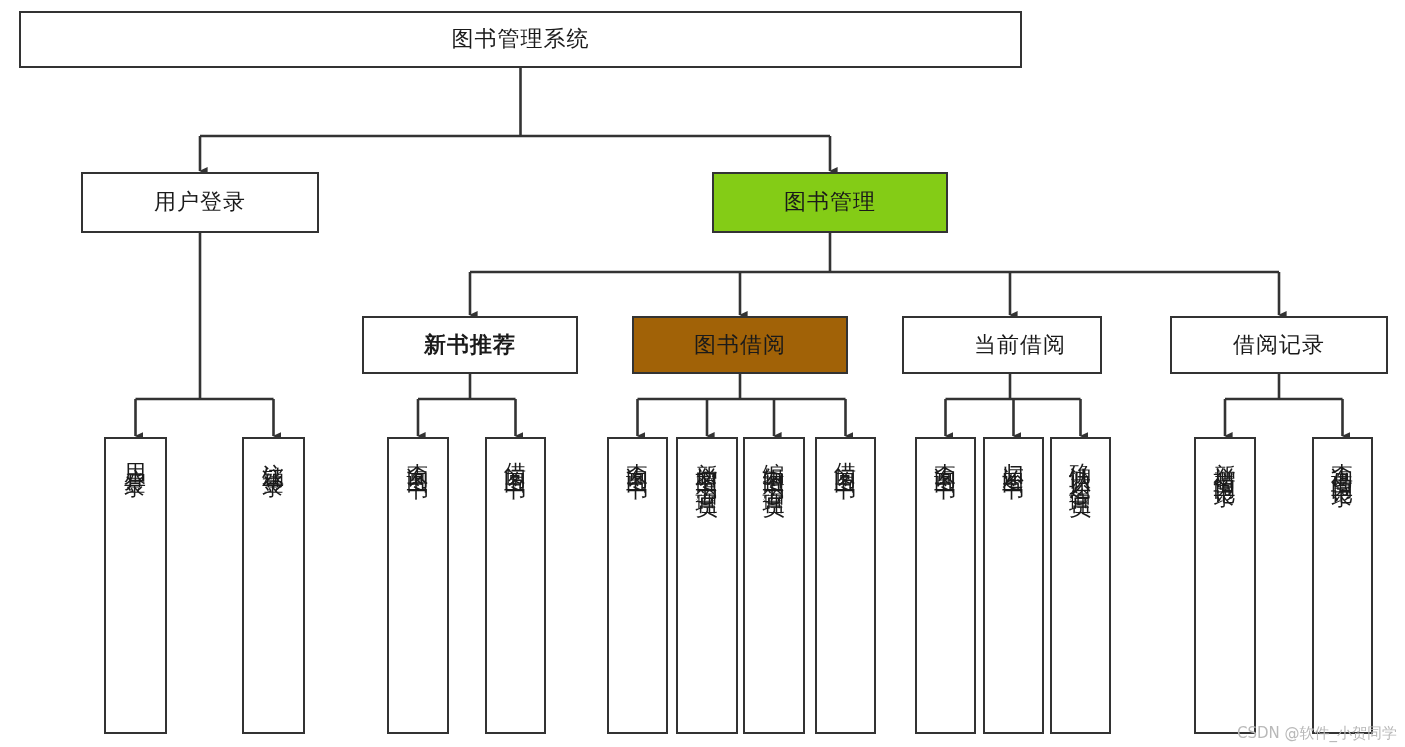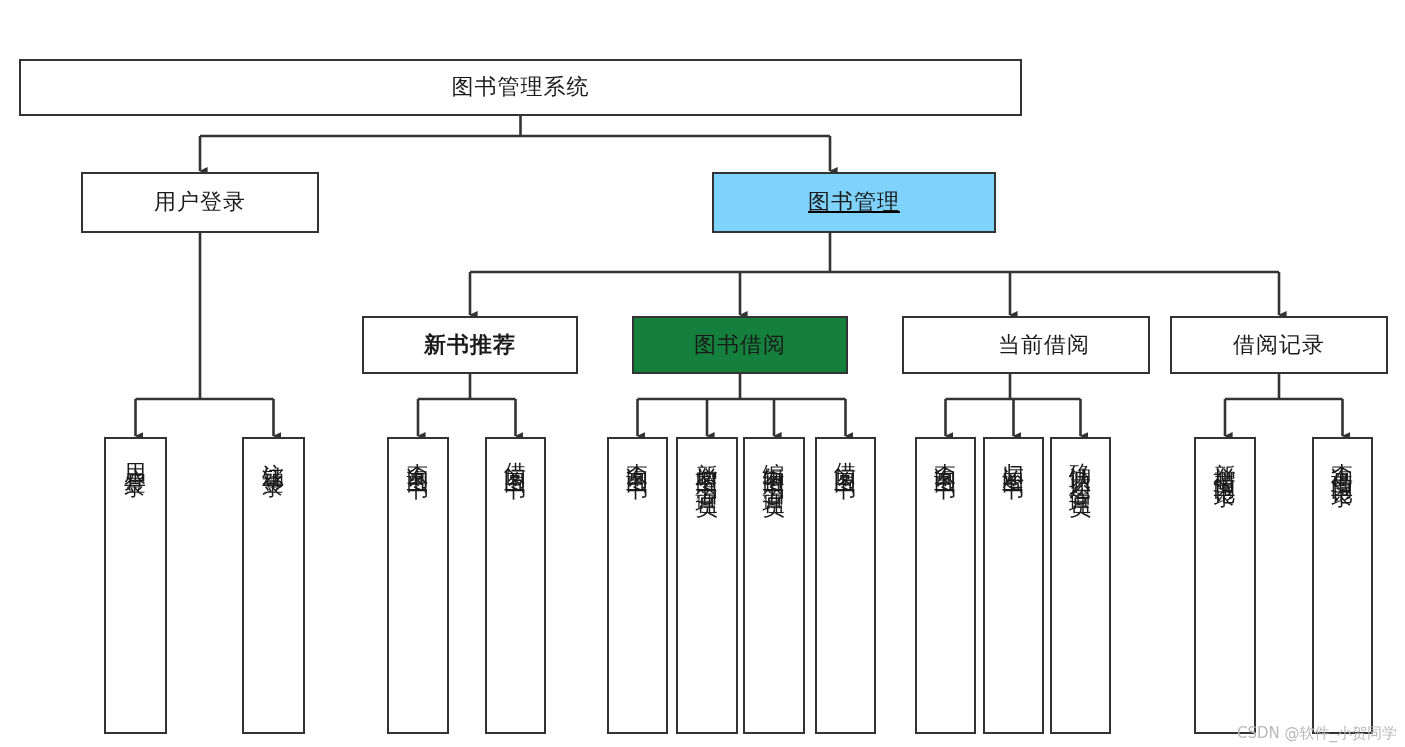--- a/index.html
+++ b/index.html
@@ -107,36 +107,36 @@
         <path d="M1013.5,399 L1013.5,436" marker-end="url(#arrowhead)"></path>
         <path d="M1080.5,399 L1080.5,436" marker-end="url(#arrowhead)"></path>
         <path d="M1279,374 L1279,399"></path>
         <path d="M1225,399 L1342.5,399"></path>
         <path d="M1225,399 L1225,436" marker-end="url(#arrowhead)"></path>
         <path d="M1342.5,399 L1342.5,436" marker-end="url(#arrowhead)"></path>
       </g>
   </svg>
 
   <div id="nodes-layer">
-      <div class="node-box" style="left: 19px; top: 11px; width: 1003px; height: 57px; border-color: rgb(51, 51, 51); background: rgb(255, 255, 255); margin-top: 48px;">
+      <div class="node-box" style="left: 19px; top: 11px; width: 1003px; height: 57px; border-color: rgb(51, 51, 51); background: rgb(255, 255, 255);">
         <div class="node-label-h" style="color: rgb(26, 26, 26);">图书管理系统</div>
       </div>
       <div class="node-box" style="left: 81px; top: 172px; width: 238px; height: 61px; border-color: rgb(51, 51, 51); background: rgb(255, 255, 255);">
         <div class="node-label-h" style="color: rgb(26, 26, 26);">用户登录</div>
       </div>
-      <div class="node-box" style="left: 712px; top: 172px; width: 284px; height: 61px; border-color: rgb(51, 51, 51); background: #7dd3fc; text-decoration: underline;">
+      <div class="node-box" style="left: 712px; top: 172px; width: 236px; height: 61px; border-color: rgb(51, 51, 51); background: #84cc16;">
         <div class="node-label-h" style="color: rgb(26, 26, 26);">图书管理</div>
       </div>
       <div class="node-box" style="left: 362px; top: 316px; width: 216px; height: 58px; border-color: rgb(51, 51, 51); background: rgb(255, 255, 255);">
         <div class="node-label-h" style="color: rgb(26, 26, 26); font-weight: bold;">新书推荐</div>
       </div>
-      <div class="node-box" style="left: 632px; top: 316px; width: 216px; height: 58px; border-color: rgb(51, 51, 51); background: #15803d; justify-content: center;">
+      <div class="node-box" style="left: 632px; top: 316px; width: 216px; height: 58px; border-color: rgb(51, 51, 51); background: #a16207; justify-content: center;">
         <div class="node-label-h" style="color: rgb(26, 26, 26);">图书借阅</div>
       </div>
-      <div class="node-box" style="left: 902px; top: 316px; width: 248px; height: 58px; border-color: rgb(51, 51, 51); background: rgb(255, 255, 255); padding-left: 36px;">
+      <div class="node-box" style="left: 902px; top: 316px; width: 200px; height: 58px; border-color: rgb(51, 51, 51); background: rgb(255, 255, 255); padding-left: 36px;">
         <div class="node-label-h" style="color: rgb(26, 26, 26);">当前借阅</div>
       </div>
       <div class="node-box" style="left: 1170px; top: 316px; width: 218px; height: 58px; border-color: rgb(51, 51, 51); background: rgb(255, 255, 255);">
         <div class="node-label-h" style="color: rgb(26, 26, 26);">借阅记录</div>
       </div>
       <div class="node-box leaf" style="left: 104px; top: 437px; width: 63px; height: 297px; border-color: rgb(51, 51, 51); background: rgb(255, 255, 255);">
         <div class="node-label-v" style="color: rgb(26, 26, 26);">用户登录</div>
       </div>
       <div class="node-box leaf" style="left: 242px; top: 437px; width: 63px; height: 297px; border-color: rgb(51, 51, 51); background: rgb(255, 255, 255);">
         <div class="node-label-v" style="color: rgb(26, 26, 26);">注销登录</div>

